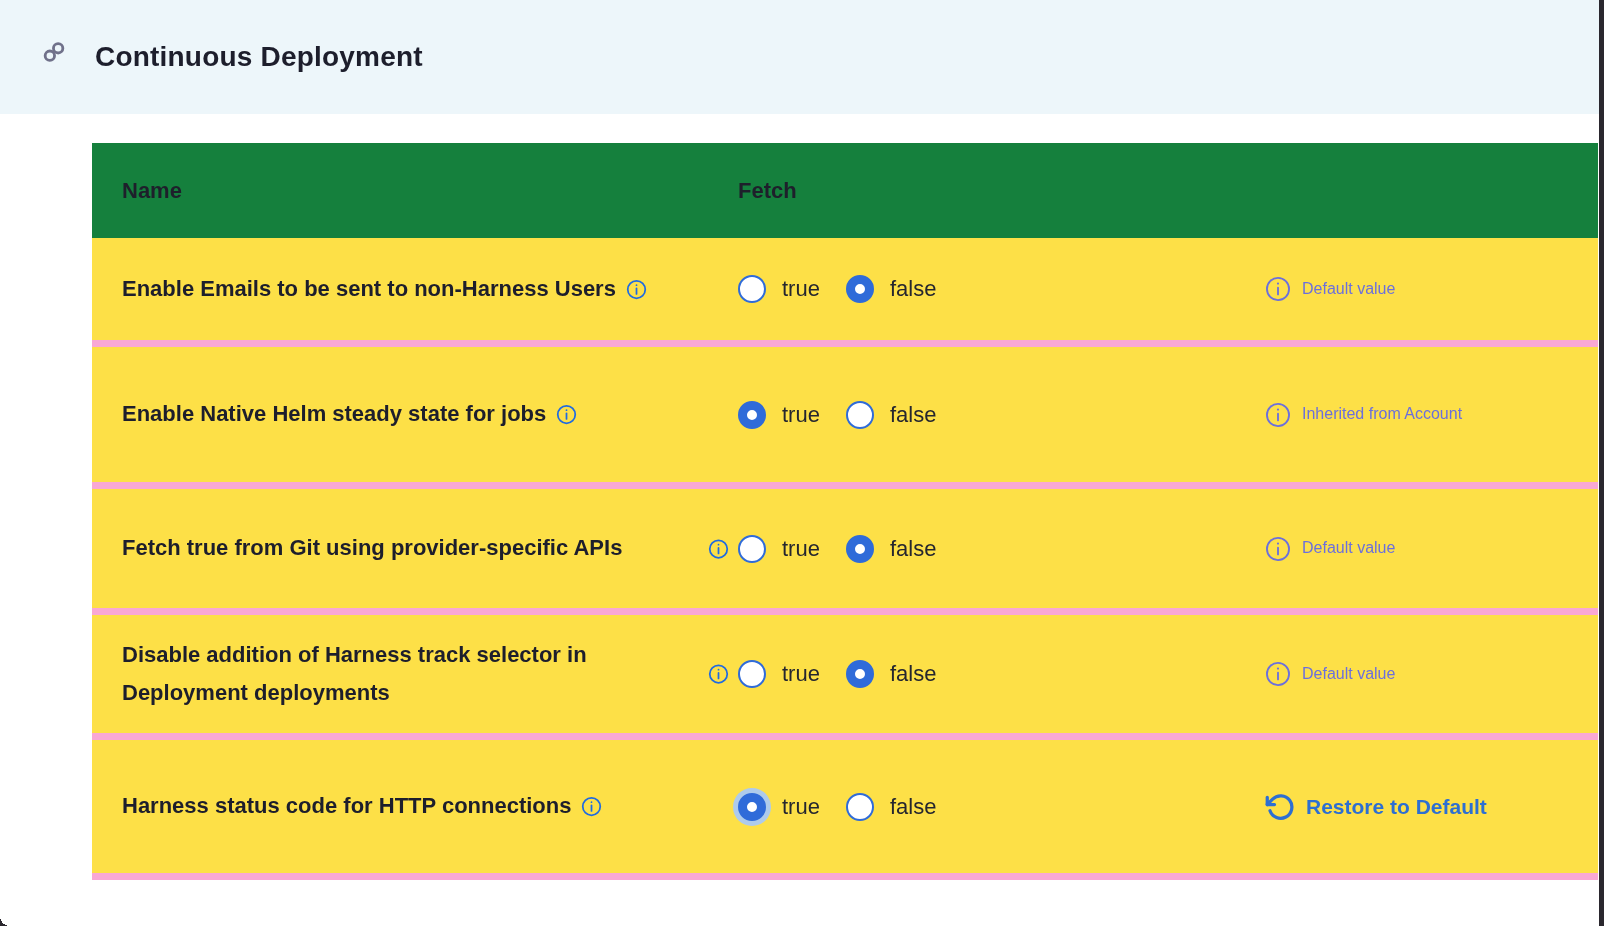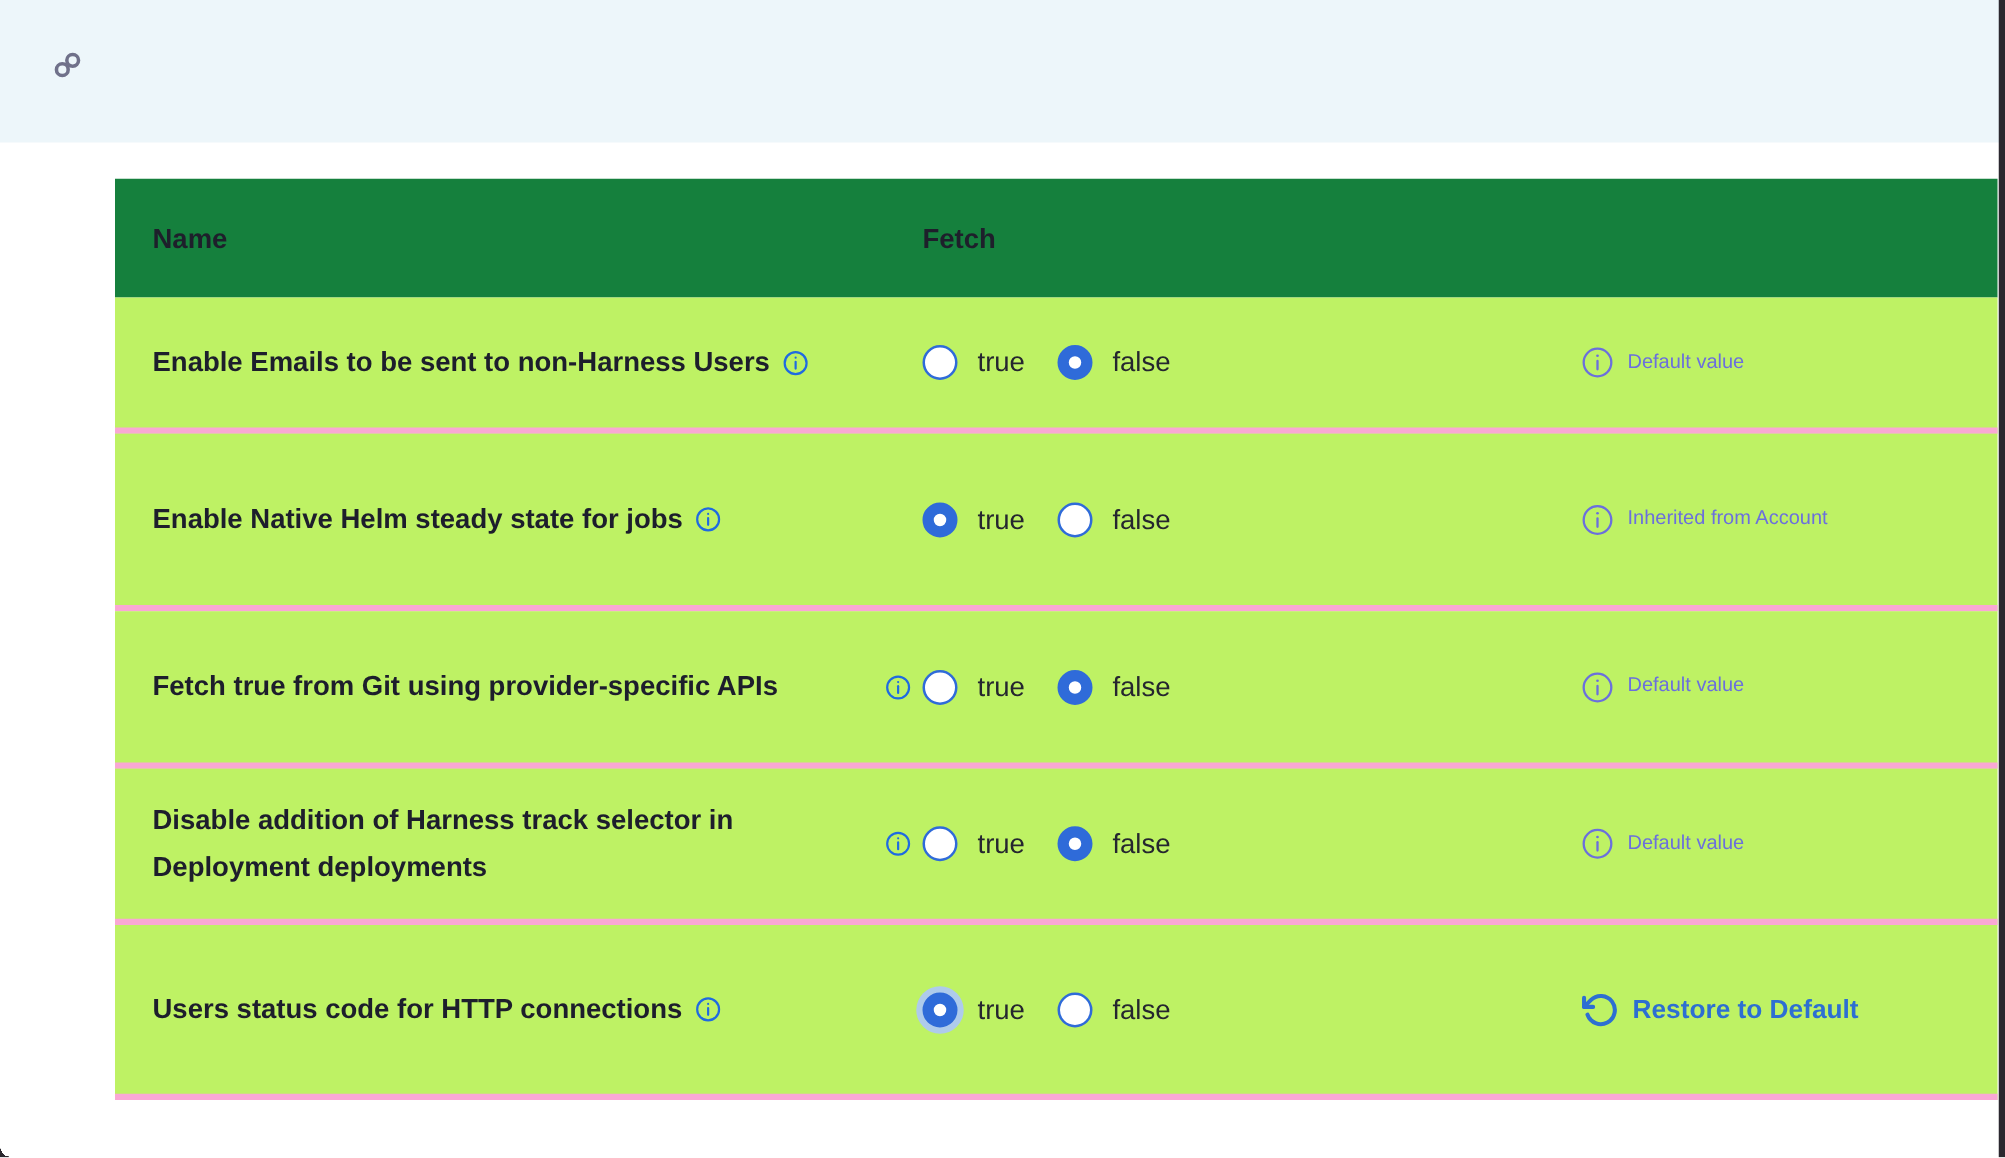--- a/index.html
+++ b/index.html
@@ -60,22 +60,22 @@
     align-items: center;
     font-size: 22px;
     font-weight: 600;
     color: #1e1f2b;
   }
   .col-name-h { left: 30px; }
   .col-value-h { left: 646px; }
 
   .row {
     position: relative;
-    border-bottom: 5px solid #f9a8d4;
-    background: #bef264;
+    border-bottom: 7px solid #f9a8d4;
+    background: #fde047;
   }
   .name-cell {
     position: absolute;
     left: 30px; top: 0; bottom: 0;
     width: 616px;
     display: flex;
     align-items: center;
     gap: 10px;
   }
   .name-text {
@@ -192,20 +192,21 @@
 
 <div class="page">
 
   <div class="top-band">
     <span class="link-icon">
       <svg viewBox="0 0 22 22" fill="none" stroke="currentColor" stroke-width="2.6">
         <circle cx="7.2" cy="14.4" r="4.3"></circle>
         <circle cx="14.8" cy="7.6" r="4.3"></circle>
       </svg>
     </span>
+    <div class="section-title">Continuous Deployment</div>
   </div>
 
   <div class="settings-table">
     <div class="table-header">
       <div class="col-label col-name-h">Name</div>
       <div class="col-label col-value-h">Fetch</div>
     </div>
     <div id="rows">
         <div class="row" style="height: 109px;">
     <div class="name-cell">
@@ -354,21 +355,21 @@
             <circle cx="12" cy="7" r="1" fill="currentColor" stroke="none"></circle>
           </svg>
         </span>
         <span class="status-text">Default value</span>
       </div>
 
     </div>
   </div>
         <div class="row restore" style="height: 140px;">
     <div class="name-cell">
-      <span class="name-text">Users status code for HTTP connections</span>
+      <span class="name-text">Harness status code for HTTP connections</span>
       <span class="info-icon name-info">
         <svg viewBox="0 0 24 24" fill="none" stroke="currentColor" stroke-width="2">
           <circle cx="12" cy="12" r="10"></circle>
           <line x1="12" y1="10.8" x2="12" y2="17" stroke-linecap="round"></line>
           <circle cx="12" cy="7" r="1" fill="currentColor" stroke="none"></circle>
         </svg>
       </span>
     </div>
     <div class="value-cell">
 

